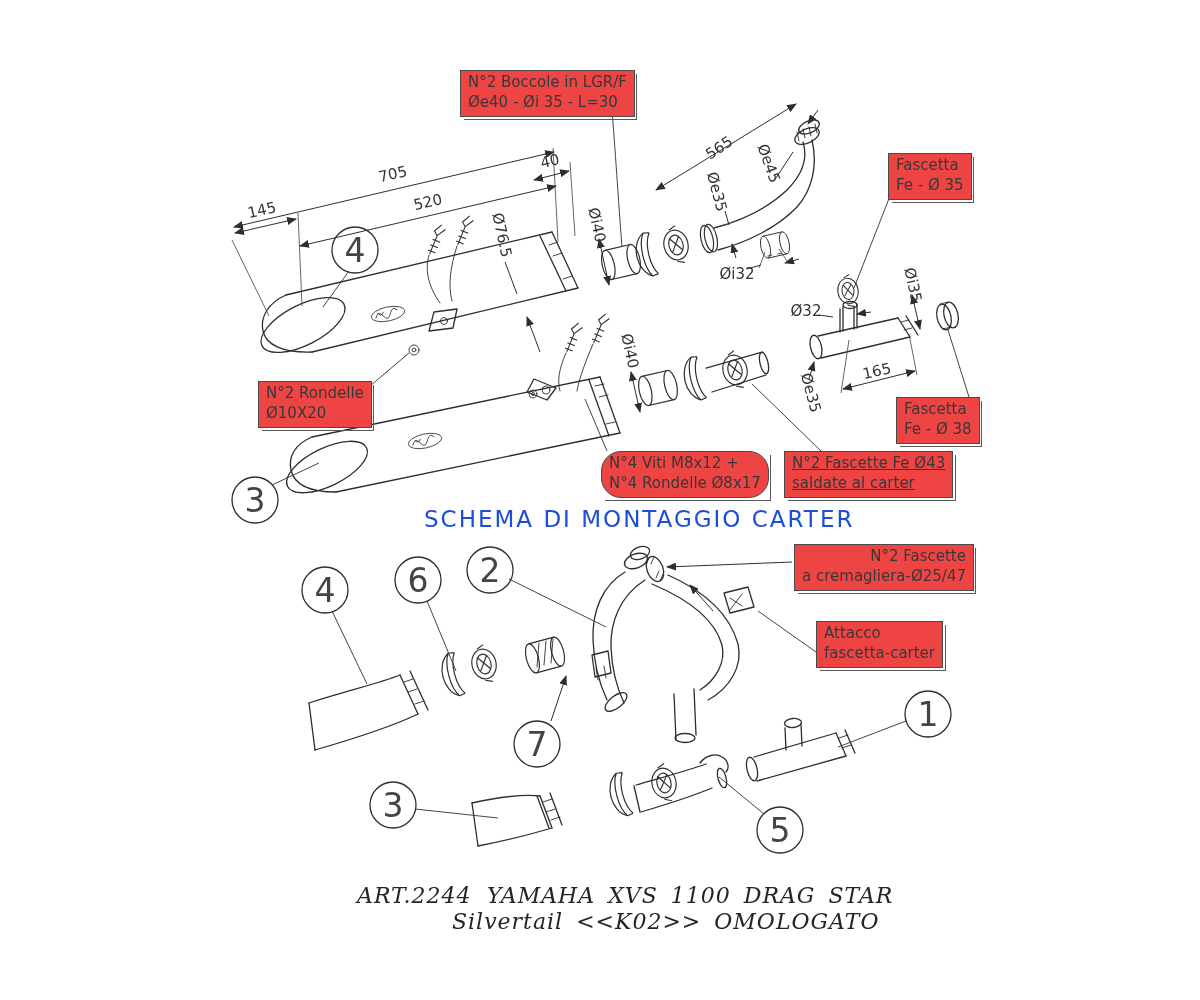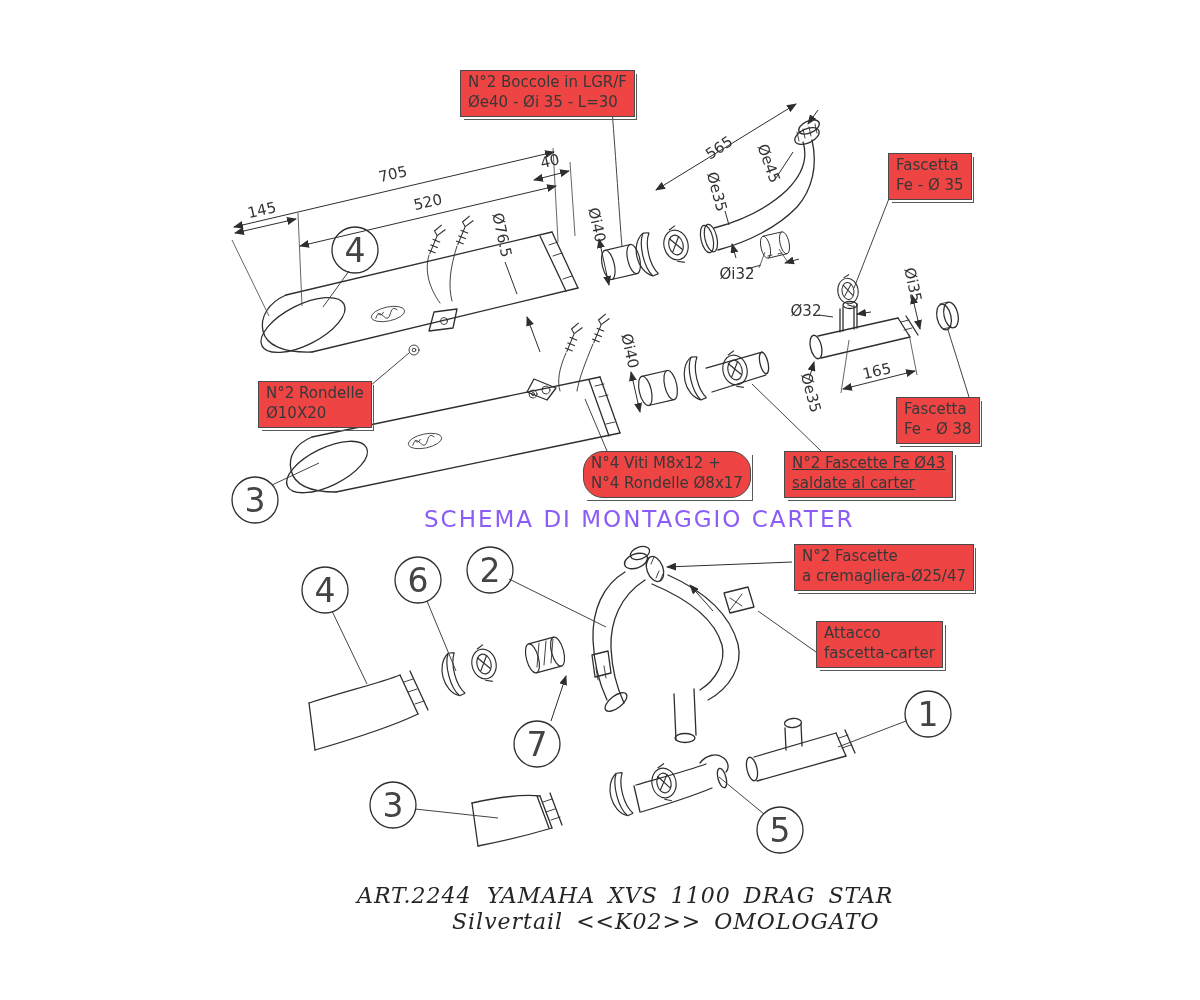--- a/index.html
+++ b/index.html
@@ -5,21 +5,21 @@
   html,body{margin:0;padding:0;background:#fff;}
   #stage{position:relative;width:1200px;height:1000px;background:#fff;overflow:hidden;
          font-family:"DejaVu Sans",sans-serif;}
   #art{position:absolute;left:0;top:0;}
   .callout{position:absolute;border:1.6px solid #4a4a4a;background:#ef4444;
            padding:2px 7px 4px;font:15px/1.3 "DejaVu Sans",sans-serif;color:#383838;
            white-space:nowrap;}
   .callout::after{content:"";position:absolute;left:2.5px;top:2.5px;width:100%;height:100%;
            border-right:1.2px solid #5a5a5a;border-bottom:1.2px solid #5a5a5a;pointer-events:none;}
   .heading{position:absolute;font:23px "DejaVu Sans",sans-serif;letter-spacing:2px;
-           color:#8b5cf6;white-space:nowrap;}
+           color:#1d4ed8;white-space:nowrap;}
   .footer-text{position:absolute;font:italic 22px "DejaVu Serif",serif;color:#252525;
            letter-spacing:1px;word-spacing:5px;white-space:nowrap;}
   .dim{font:15px "DejaVu Sans",sans-serif;fill:#333;text-anchor:middle;}
   .balloon-num{font:33px "DejaVu Sans",sans-serif;fill:#444;text-anchor:middle;}
   svg .ln{stroke:#2e2e2e;stroke-width:1.3;fill:none;stroke-linecap:round;stroke-linejoin:round;}
   svg .tn{stroke:#2e2e2e;stroke-width:0.9;fill:none;stroke-linecap:round;}
   svg .dl{stroke:#2e2e2e;stroke-width:1;fill:none;marker-start:url(#ah);marker-end:url(#ah);}
   svg .al{stroke:#2e2e2e;stroke-width:1;fill:none;marker-end:url(#ah);}
   svg .wl{stroke:#4a4a4a;stroke-width:0.85;fill:none;}
   svg .ld{stroke:#3a3a3a;stroke-width:0.95;fill:none;}
@@ -317,33 +317,33 @@
   <div>Øe40 - Øi 35 - L=30</div>
 </div>
 <div class="callout" style="left:888px;top:153px;">
   <div>Fascetta</div>
   <div>Fe - Ø 35</div>
 </div>
 <div class="callout" style="left:258px;top:381px;">
   <div>N°2 Rondelle</div>
   <div>Ø10X20</div>
 </div>
-<div class="callout" style="left:583px;top:451px;border-radius:20px;">
+<div class="callout" style="left:601px;top:451px;border-radius:20px;">
   <div>N°4 Viti M8x12 +</div>
   <div>N°4 Rondelle Ø8x17</div>
 </div>
 <div class="callout" style="left:784px;top:451px;text-decoration:underline;">
   <div>N°2 Fascette Fe Ø43</div>
   <div>saldate al carter</div>
 </div>
 <div class="callout" style="left:896px;top:397px;">
   <div>Fascetta</div>
   <div>Fe - Ø 38</div>
 </div>
-<div class="callout" style="left:794px;top:544px;">
+<div class="callout" style="left:794px;top:544px;text-align:right;">
   <div>N°2 Fascette</div>
   <div>a cremagliera-Ø25/47</div>
 </div>
 <div class="callout" style="left:816px;top:621px;">
   <div>Attacco</div>
   <div>fascetta-carter</div>
 </div>
 
 <div class="heading" style="left:424px;top:506px;">SCHEMA DI MONTAGGIO CARTER</div>
 

